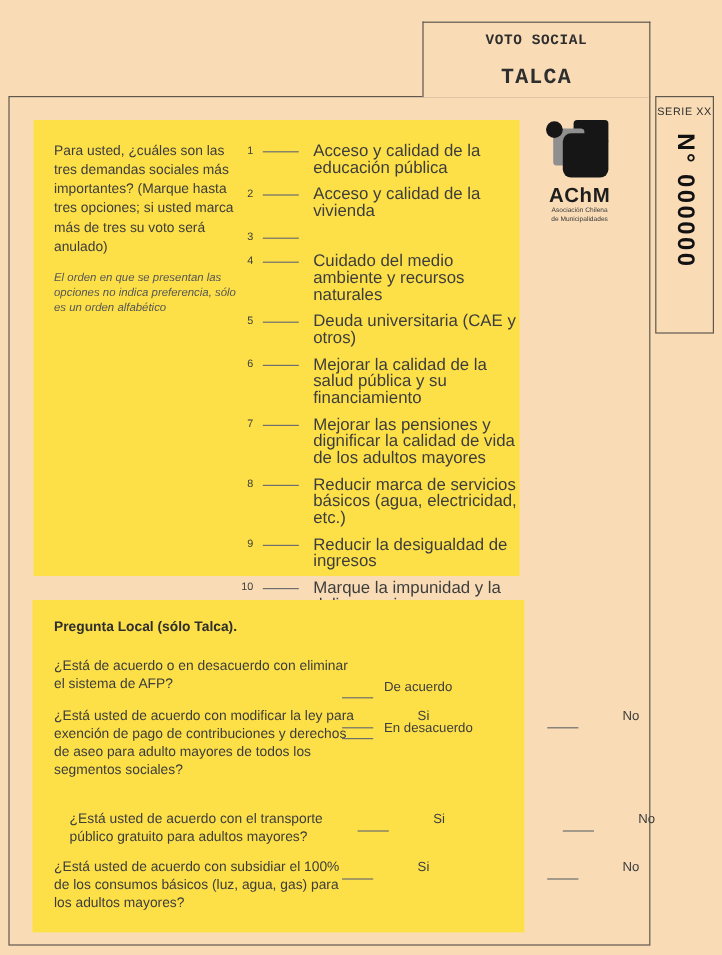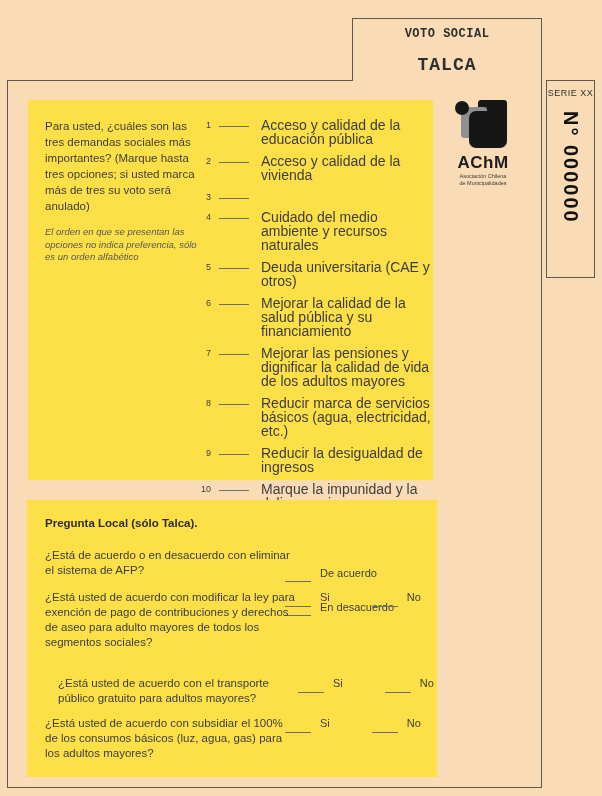--- a/index.html
+++ b/index.html
@@ -58,21 +58,21 @@
   .opt .blank { width:30px; margin:0 12px 0 8px; }
   .opt .lbl   { width:172px; font-size:14px; line-height:14px; color:#3d3d3d; }
   
   .local-title { position:absolute; left:18px; top:17px; font-size:11.5px; font-weight:bold; color:#2e2e2e; }
   .q { position:absolute; left:18px; width:400px; }
   .q-text { width:250px; font-size:11.5px; line-height:15px; color:#3d3d3d; }
   .answers { position:absolute; left:240px; top:0; }
   .a-row { display:flex; align-items:center; margin-bottom:4px;margin-top:17px; }
   .a-row .blank { width:26px; margin-top:8px; margin-right:9px; }
   .a-label { font-size:11px; line-height:15px; color:#3d3d3d; }
-  .yn { display:flex; }
+  .yn { display:flex;gap:28px; }
   .yn .blank { width:26px; margin-top:8px; margin-right:9px; }
   .yn .gap { width:42px; flex:none; }
   .q1t { top:48px; } .q2t { top:90px; } .q3t { top:176px;margin-left:13px; } .q4t { top:216px; }
 </style>
 </head>
 <body>
 
 <div class="tab">
   <div class="t1">VOTO SOCIAL</div>
   <div class="t2">TALCA</div>

